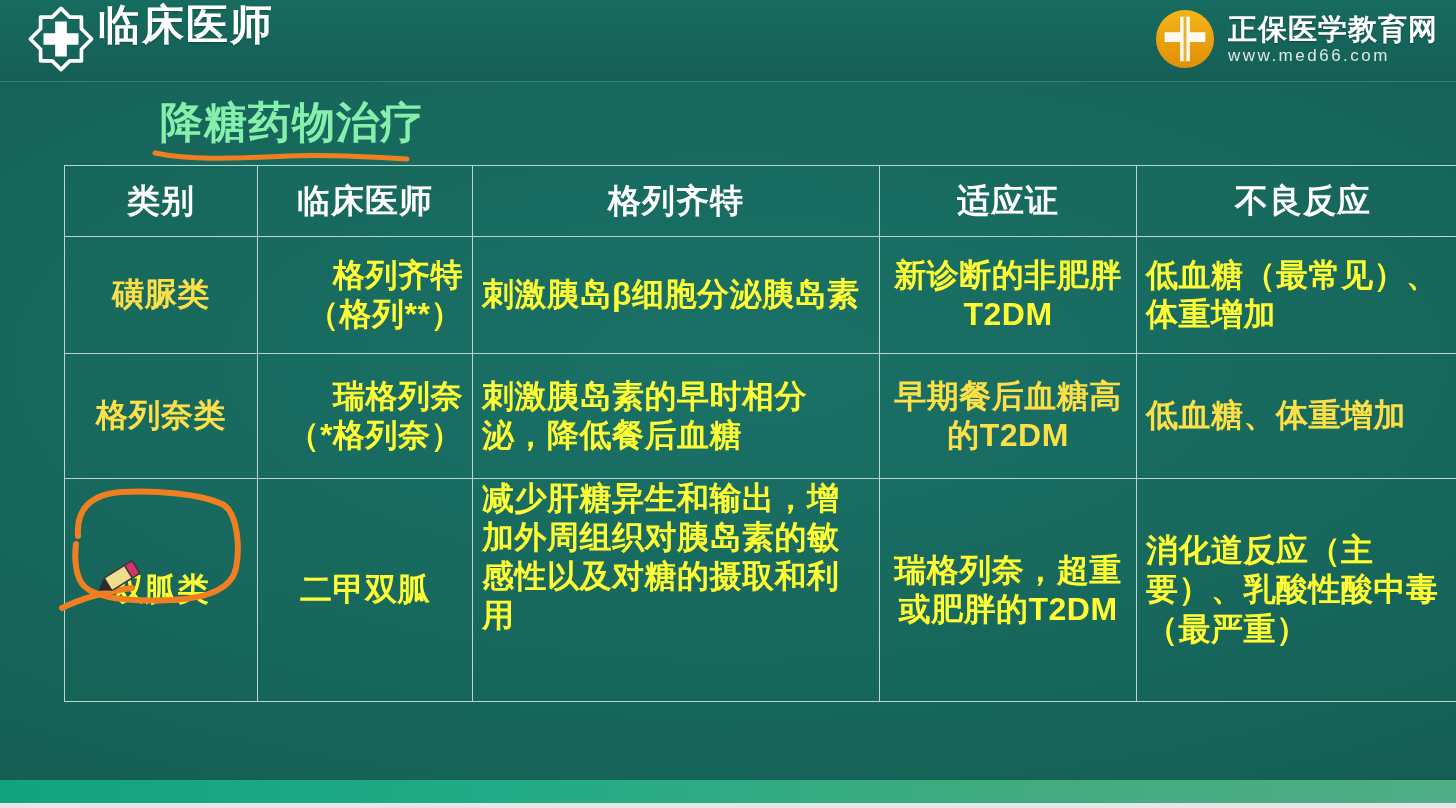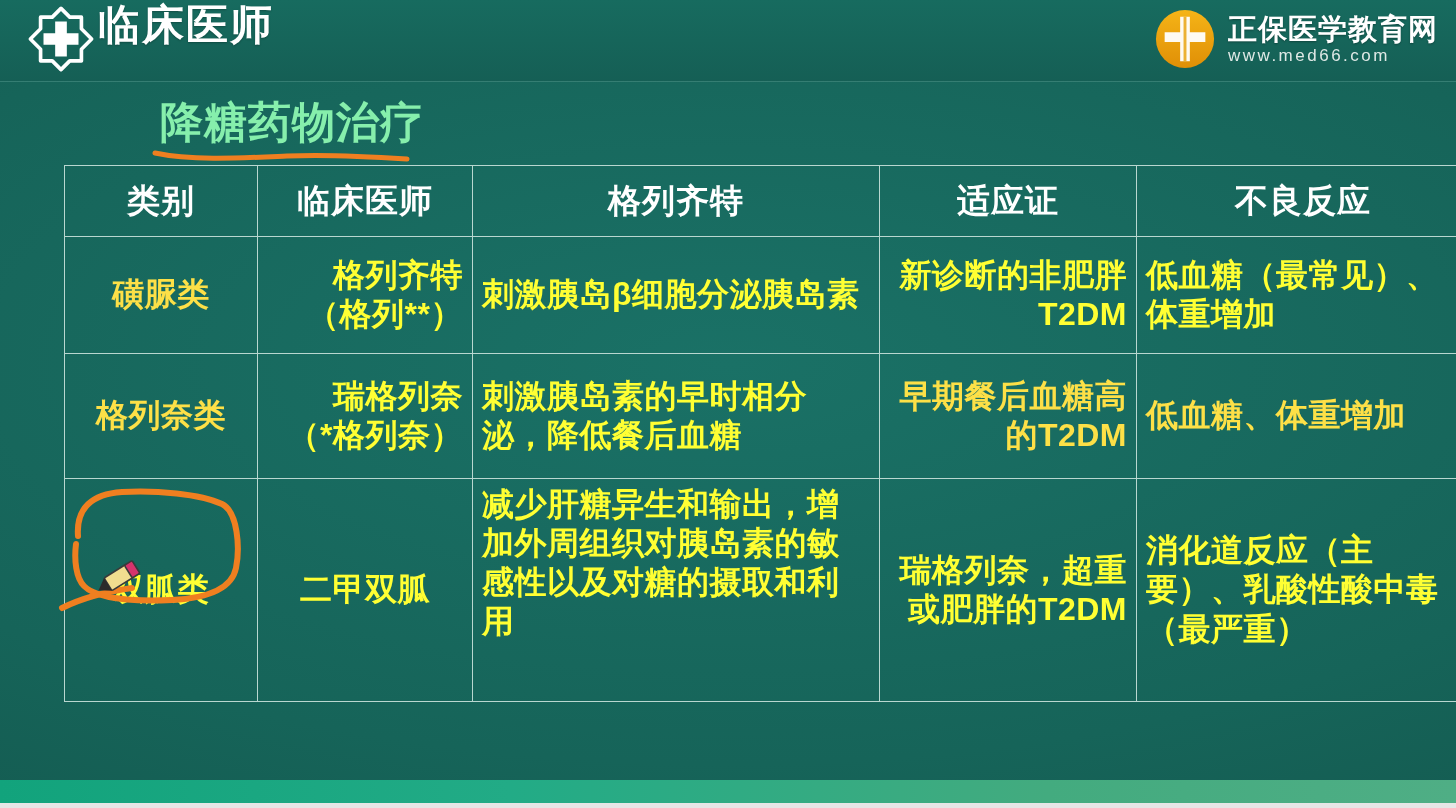--- a/index.html
+++ b/index.html
@@ -154,21 +154,21 @@
   }
   .drug-cell {
     text-align: right;
     width: 196px;
   }
   .mech-cell {
     text-align: left;
     width: 388px;
   }
   .ind-cell {
-    text-align: right;
+    text-align: center;
     width: 238px;
   }
   .adv-cell {
     text-align: left;
     width: 314px;
   }
   .t-white { color: #fde047; }
   .t-yellow { color: #ffff33; }
 
   .row1 td { height: 104px; }
@@ -272,21 +272,21 @@
         <td class="cat-cell t-white">格列奈类</td>
         <td class="drug-cell t-yellow" style="white-space:pre-line">瑞格列奈
 （*格列奈）</td>
         <td class="mech-cell t-yellow">刺激胰岛素的早时相分泌，降低餐后血糖</td>
         <td class="ind-cell t-white">早期餐后血糖高的T2DM</td>
         <td class="adv-cell t-white">低血糖、体重增加</td>
       </tr>
       <tr class="row3">
         <td class="cat-cell t-yellow">双胍类</td>
         <td class="drug-cell t-yellow" style="text-align:center">二甲双胍</td>
-        <td class="mech-cell t-yellow" style="vertical-align:top;padding-top:6px">减少肝糖异生和输出，增加外周组织对胰岛素的敏感性以及对糖的摄取和利用</td>
+        <td class="mech-cell t-yellow" style="vertical-align:top;padding-top:0">减少肝糖异生和输出，增加外周组织对胰岛素的敏感性以及对糖的摄取和利用</td>
         <td class="ind-cell t-yellow">瑞格列奈，超重或肥胖的T2DM</td>
         <td class="adv-cell t-yellow">消化道反应（主要）、乳酸性酸中毒（最严重）</td>
       </tr>
     </tbody>
   </table>
 
   <svg class="ink" viewBox="0 0 1456 808">
 
     <path d="M78 536
              C76 508, 92 494, 122 492

